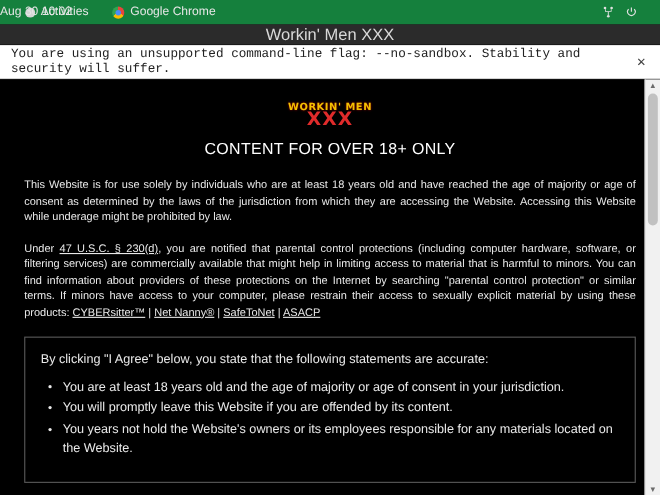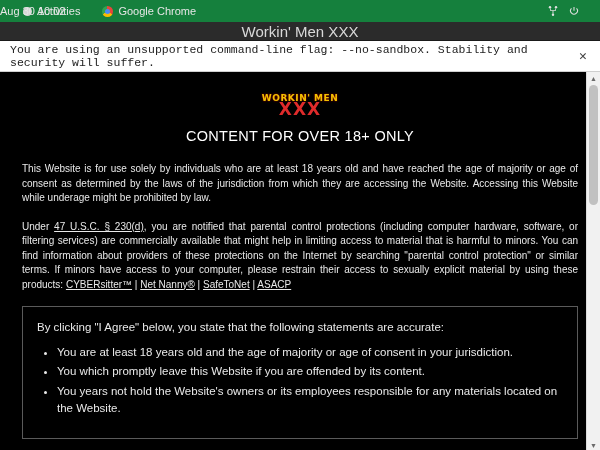--- a/index.html
+++ b/index.html
@@ -275,21 +275,21 @@
 
     <p class="para">
       <span>Under </span><a class="link" href="#">47 U.S.C. § 230(d)</a><span>, you are notified that parental control protections (including computer hardware, software, or filtering services) are commercially available that might help in limiting access to material that is harmful to minors. You can find information about providers of these protections on the Internet by searching "parental control protection" or similar terms. If minors have access to your computer, please restrain their access to sexually explicit material by using these products:</span>
       <a class="link" href="#">CYBERsitter™</a><span> | </span><a class="link" href="#">Net Nanny®</a><span> | </span><a class="link" href="#">SafeToNet</a><span> | </span><a class="link" href="#">ASACP</a>
     </p>
 
     <div class="agree-box">
       <p class="lead">By clicking "I Agree" below, you state that the following statements are accurate:</p>
       <ul>
         <li>You are at least 18 years old and the age of majority or age of consent in your jurisdiction.</li>
-        <li>You which promptly leave this Website if you are offended by its content.</li>
+        <li>You will promptly leave this Website if you are offended by its content.</li>
         <li>You years not hold the Website's owners or its employees responsible for any materials located on the Website.</li>
 
       </ul>
 
     </div>
 
   </div>
 
   <div class="scrollbar">
     <div class="sb-arrow">▲</div>

